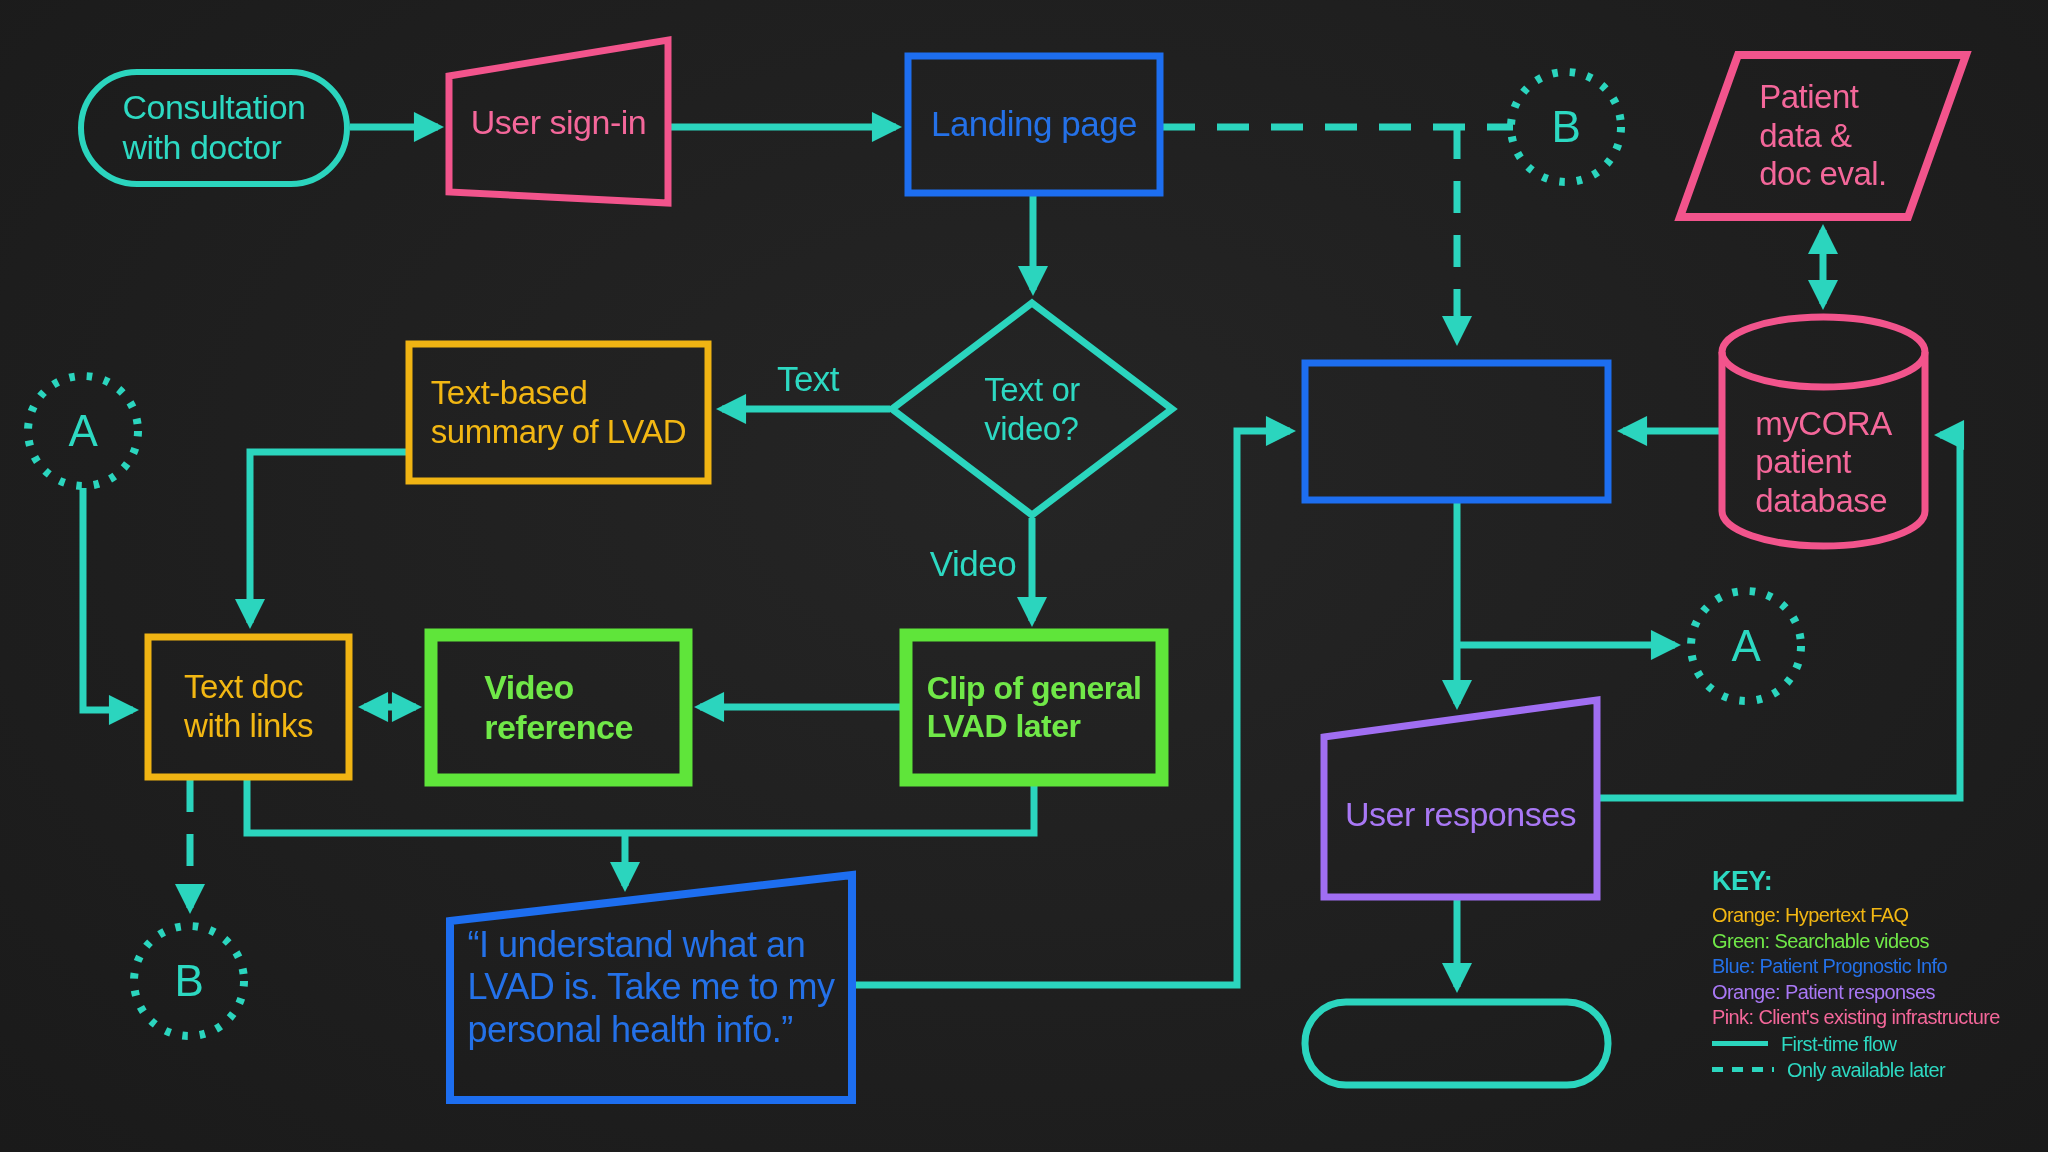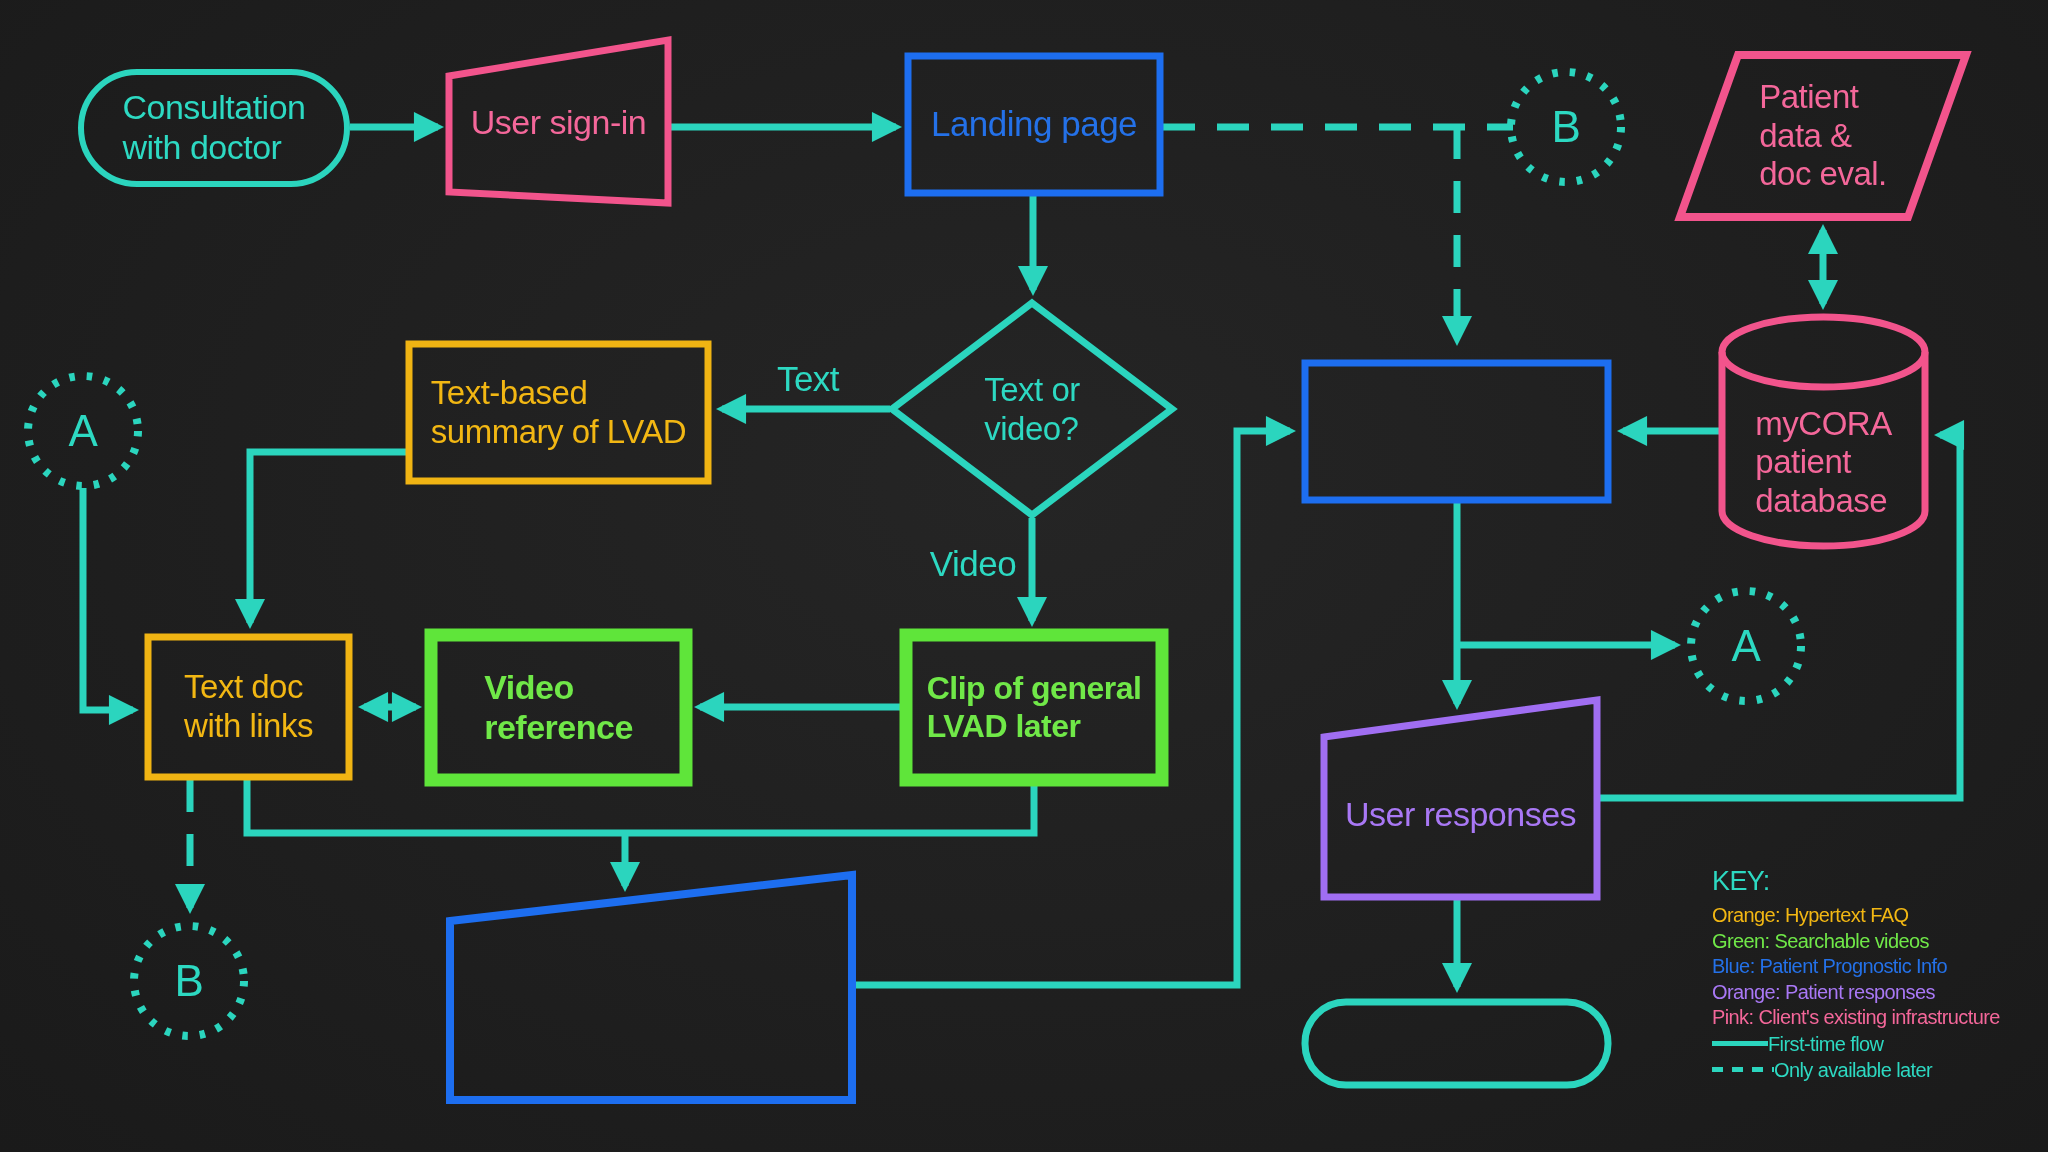--- a/index.html
+++ b/index.html
@@ -17,23 +17,23 @@
   .c-teal{color:#2dd9c2}
   .c-pink{color:#f4679a}
   .c-blue{color:#2471e8}
   .c-orange{color:#f2b713}
   .c-green{color:#70e848}
   .c-purple{color:#a978f5}
   .bold{font-weight:bold}
   .fs34{font-size:34px}.fs35{font-size:35px}.fs36{font-size:36px}.fs32{font-size:32px}
   .connector-letter{font-size:44px}
   .key{position:absolute;left:1712px;top:866px;width:336px;letter-spacing:-0.6px;}
-  .key-title{font-size:27px;font-weight:normal;color:#2dd9c2;margin-bottom:6px;}
+  .key-title{font-size:27px;font-weight:bold;color:#2dd9c2;margin-bottom:6px;}
   .key-item{font-size:20px;line-height:25.5px;white-space:nowrap;}
-  .key-line{display:flex;align-items:center;gap:0;font-size:20px;line-height:26px;color:#2dd9c2;}
+  .key-line{display:flex;align-items:center;gap:13px;font-size:20px;line-height:26px;color:#2dd9c2;}
   .sw-solid{display:inline-block;width:56px;height:0;border-top:5px solid #2bd5be;}
   .sw-dashed{display:inline-block;width:62px;height:5px;
     background:repeating-linear-gradient(90deg,#2bd5be 0 11px,transparent 11px 20px);}
 </style>
 </head>
 <body>
 
 <div class="stage">
 
   <svg width="2048" height="1152" viewBox="0 0 2048 1152">
@@ -108,20 +108,23 @@
 video?</div>
   <div class="lbl c-teal connector-letter" style="left:53px;top:401px;width:60px;height:60px">A</div>
   <div class="lbl c-orange" style="left:148px;top:637px;width:201px;height:140px">Text doc
 with links</div>
   <div class="lbl c-green bold fs34" style="left:431px;top:635px;width:255px;height:145px">Video
 reference</div>
   <div class="lbl c-green bold fs32" style="left:906px;top:635px;width:256px;height:145px">Clip of general
 LVAD later</div>
   <div class="lbl c-teal connector-letter" style="left:1716px;top:616px;width:60px;height:60px">A</div>
   <div class="lbl c-purple fs34" style="left:1324px;top:735px;width:273px;height:160px">User responses</div>
+  <div class="lbl c-blue fs36" style="left:450px;top:875px;width:402px;height:225px">“I understand what an
+LVAD is. Take me to my
+personal health info.”</div>
   <div class="lbl c-teal connector-letter" style="left:159px;top:951px;width:60px;height:60px">B</div>
 
   <div class="lbl c-teal fs35" style="left:738px;top:356px;width:140px;height:46px">Text</div>
   <div class="lbl c-teal fs35" style="left:903px;top:541px;width:140px;height:46px">Video</div>
 
   <div class="key">
     <div class="key-title">KEY:</div>
     <div class="key-item c-orange">Orange: Hypertext FAQ</div>
     <div class="key-item c-green">Green: Searchable videos</div>
     <div class="key-item c-blue">Blue: Patient Prognostic Info</div>

